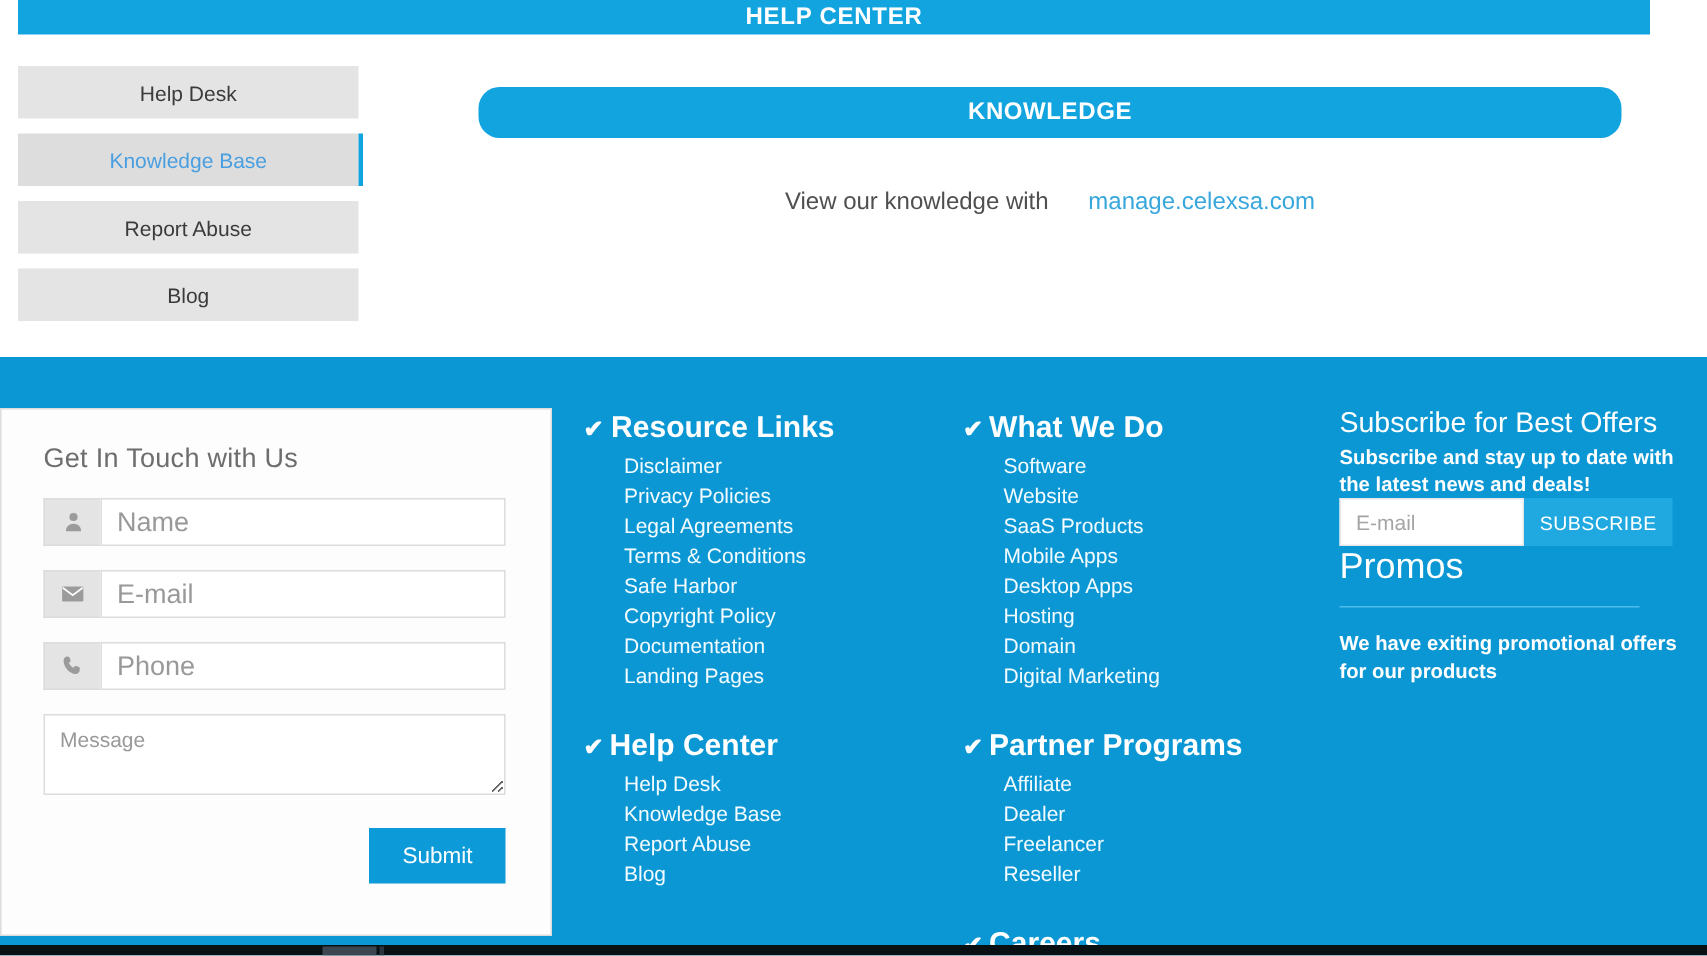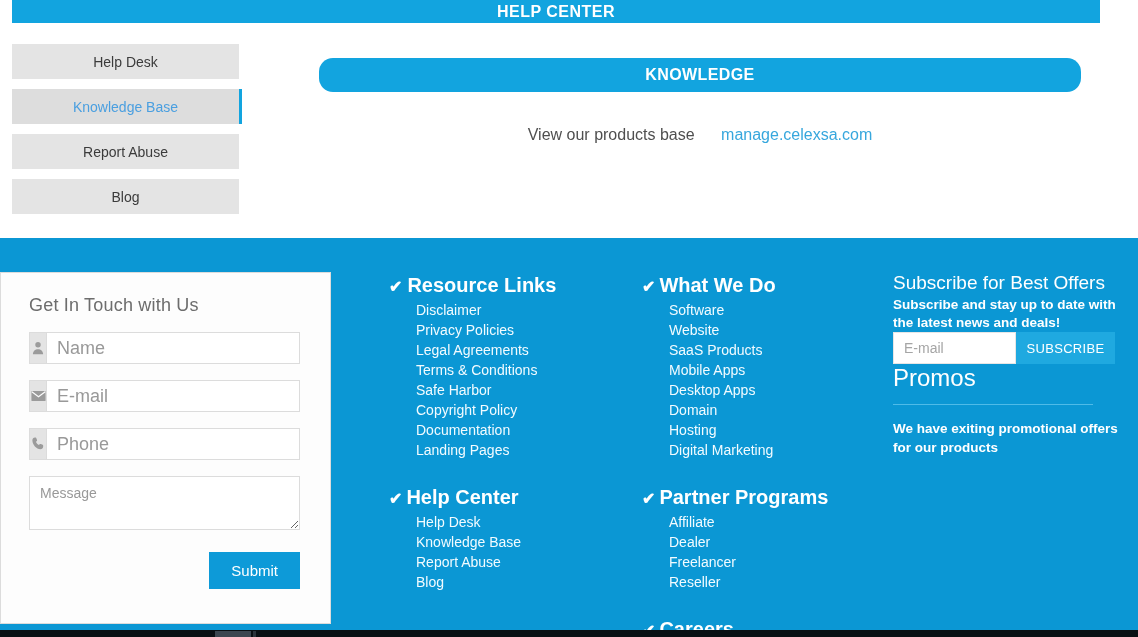--- a/index.html
+++ b/index.html
@@ -52,21 +52,21 @@
   .knowledge-text a { color: #37a7dd; text-decoration: none; padding-left: 22px; }
 
   
   .footer {
     position: absolute; left: 0; top: 238px; width: 1138px; height: 392px;
     background: #0b97d4;
   }
 
   
   .contact-card {
-    position: absolute; left: 0; top: 34px; width: 331px; height: 352px;
+    position: absolute; left: 0; top: 34px; width: 368px; height: 352px;
     background: #fdfdfd; border: 1px solid #dcdcdc;
     padding: 22px 30px 0 28px;
   }
   .contact-title {
     font-size: 18px; color: #6d6d6d; font-weight: normal;
     margin-bottom: 16px; letter-spacing: .2px;
   }
   .field-row { display: flex; margin-bottom: 16px; height: 32px; }
   .field-icon {
     width: 38px; height: 32px; background: #e4e4e4;
@@ -171,21 +171,21 @@
     </div>
     <div class="side-item">
       <span>Blog</span>
     </div>
   </div>
 
   <div class="knowledge-bar">
     <span>KNOWLEDGE</span>
   </div>
   <div class="knowledge-text">
-    <span>View our products base </span><a href="#">manage.celexsa.com</a>
+    <span>View our knowledge with </span><a href="#">manage.celexsa.com</a>
   </div>
 
   <div class="footer">
 
     <div class="contact-card">
       <div class="contact-title">Get In Touch with Us</div>
 
       <div class="field-row">
         <span class="field-icon">
           <svg width="14" height="14" viewBox="0 0 16 16">
@@ -256,22 +256,22 @@
       <div class="f-head tight">
         <span class="tick">✔</span>
         <span>What We Do</span>
       </div>
       <ul class="f-list">
         <li>Software</li>
         <li>Website</li>
         <li>SaaS Products</li>
         <li>Mobile Apps</li>
         <li>Desktop Apps</li>
+        <li>Hosting</li>
         <li>Domain</li>
-        <li>Hosting</li>
         <li>Digital Marketing</li>
       </ul>
 
       <div class="gap-block"></div>
 
       <div class="f-head tight">
         <span class="tick">✔</span>
         <span>Partner Programs</span>
       </div>
       <ul class="f-list">

